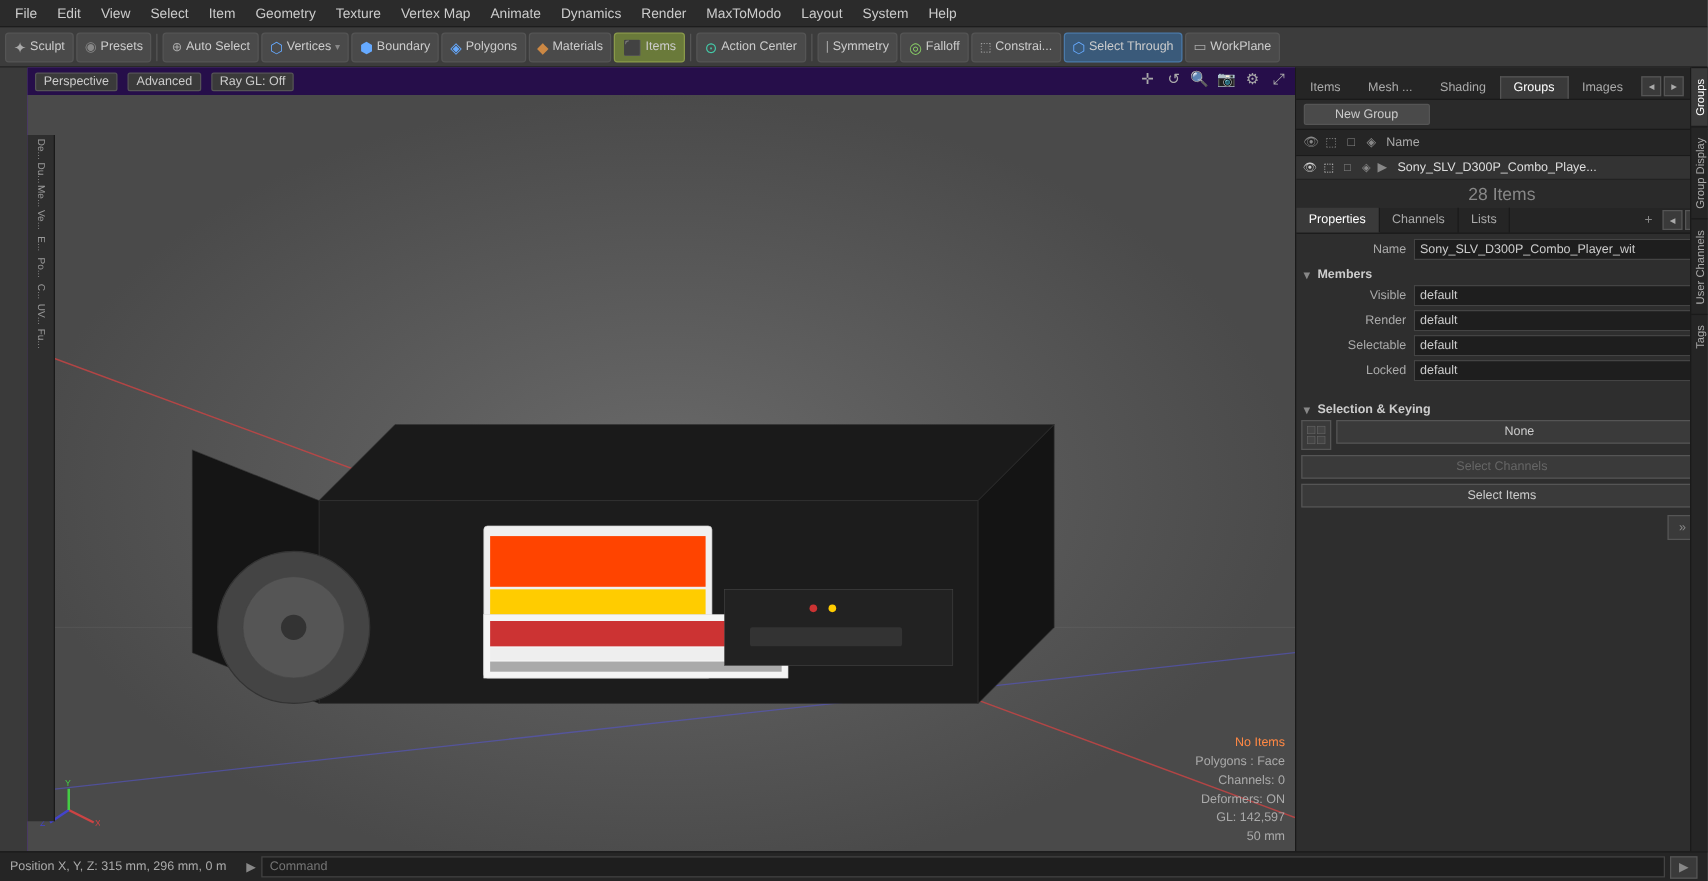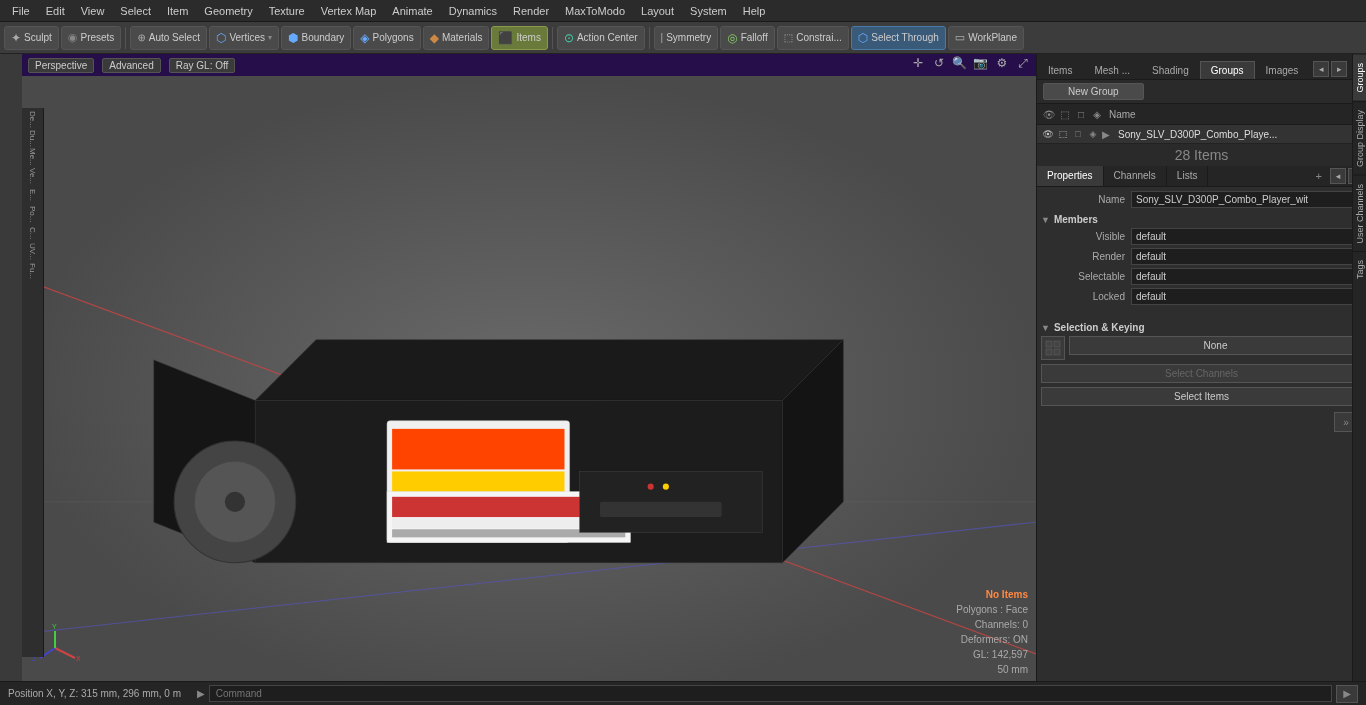--- a/index.html
+++ b/index.html
@@ -26,21 +26,21 @@
     
     #viewport { flex: 1; background: #4c1d95; position: relative; overflow: hidden; }
     #viewport-header { display: flex; align-items: center; background: rgba(0,0,0,0.5); height: 22px; padding: 0 6px; gap: 8px; }
     .vp-btn { background: #3a3a3a; border: 1px solid #555; border-radius: 2px; color: #ccc; padding: 1px 6px; font-size: 10px; cursor: pointer; }
     #viewport-canvas { width: 100%; height: calc(100% - 22px); background: #606060; position: relative; overflow: hidden; }
     #vp-icons { position: absolute; top: 0; right: 4px; display: flex; gap: 3px; align-items: center; }
     .vp-icon-btn { width: 18px; height: 18px; display: flex; align-items: center; justify-content: center; color: #aaa; cursor: pointer; font-size: 12px; }
 
     
     #status-overlay { position: absolute; bottom: 4px; right: 8px; text-align: right; color: #aaa; font-size: 10px; line-height: 1.5; }
-    .status-highlight { color: #ff8844; font-weight: bold; }
+    .status-highlight { color: #ff8844; }
 
     
     #axis-indicator { position: absolute; bottom: 8px; left: 8px; width: 50px; height: 50px; }
 
     
     #right-panel { width: 330px; background: #2e2e2e; display: flex; flex-direction: column; border-left: 1px solid #1a1a1a; position: relative; }
 
     
     #panel-tabs { display: flex; background: #252525; height: 26px; align-items: flex-end; border-bottom: 1px solid #1a1a1a; }
     .panel-tab { padding: 3px 10px; color: #aaa; cursor: pointer; font-size: 10px; border: 1px solid transparent; border-bottom: none; }

